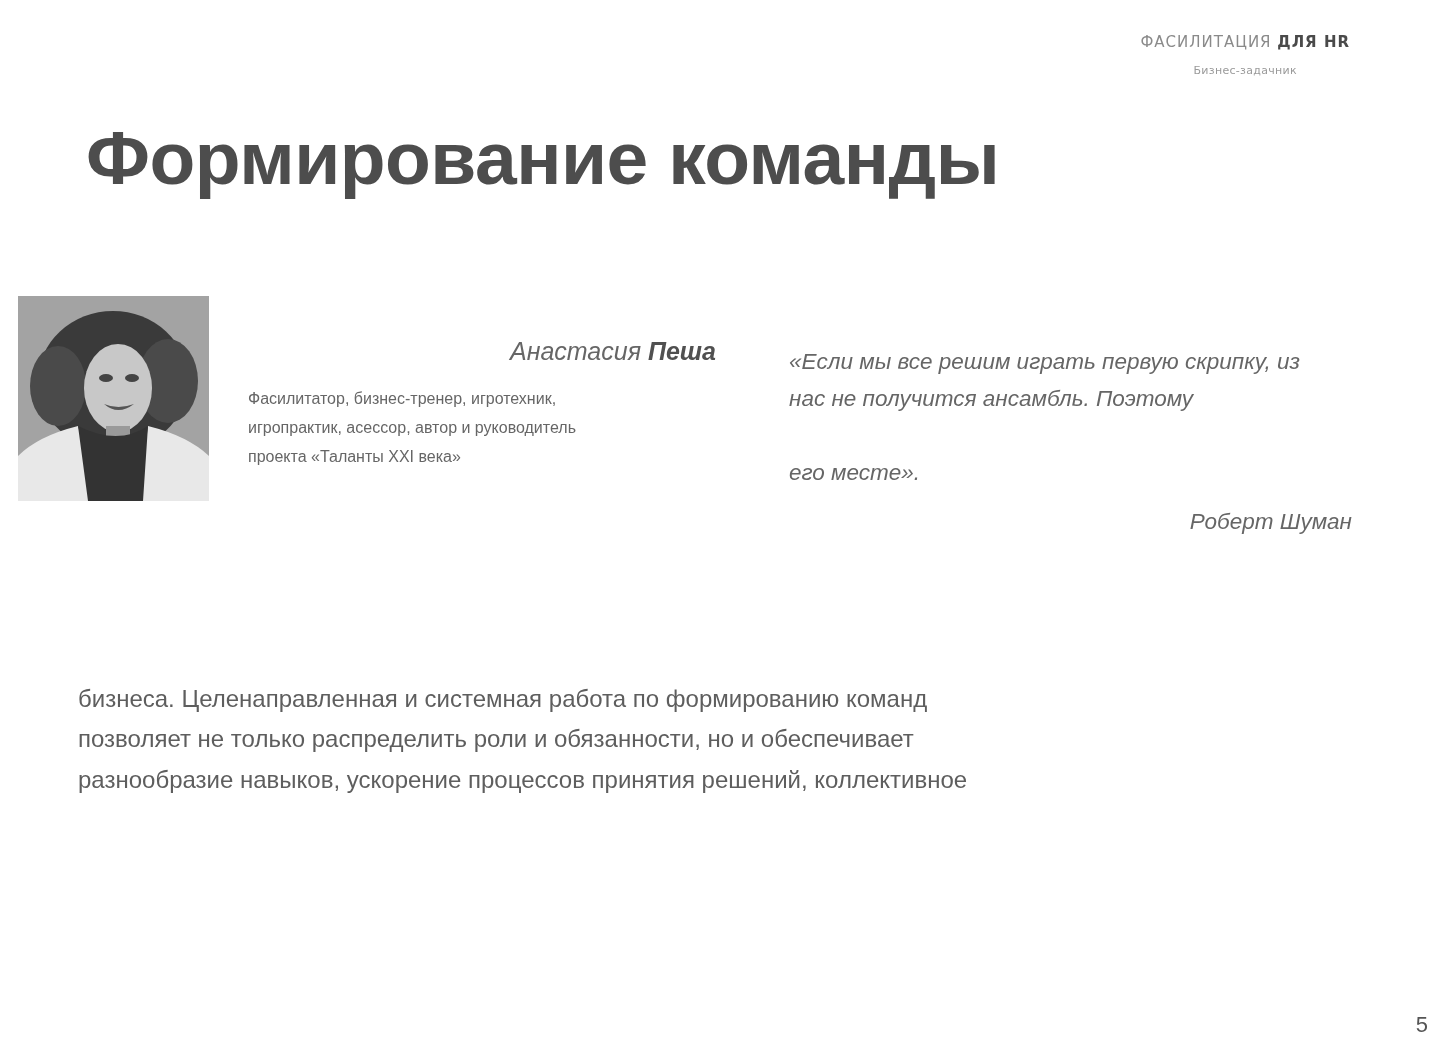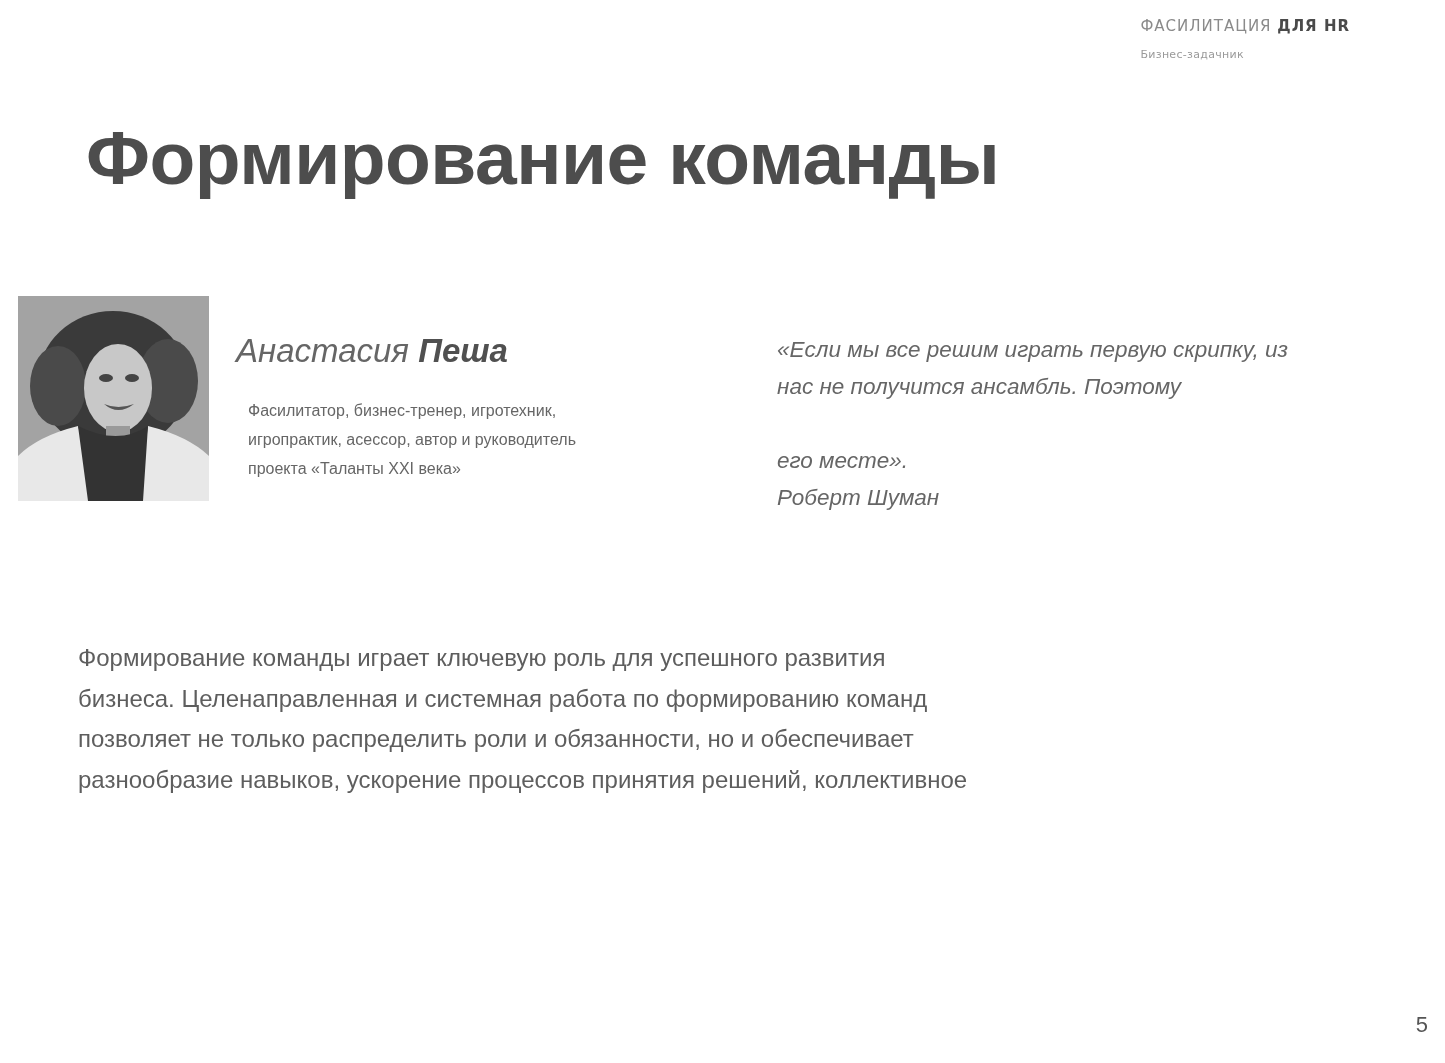--- a/index.html
+++ b/index.html
@@ -11,22 +11,22 @@
       width: 1445px;
       height: 1063px;
       position: relative;
       overflow: hidden;
       font-family: "Liberation Sans", sans-serif;
       color: #555555;
     }
     .header-brand {
       position: absolute;
       right: 95px;
-      top: 16px;
-      text-align: left;
+      top: 32px;
+      text-align: center;
       font-family: "DejaVu Sans", sans-serif;
     }
     .brand-line {
       font-size: 15px;
       letter-spacing: 1px;
       color: #8a8a8a;
       font-weight: normal;
       line-height: 20px;
     }
     .brand-line .bold {
@@ -61,25 +61,26 @@
       background: #9a9a9a;
     }
     .photo svg { display: block; }
     .author {
       position: absolute;
       left: 236px;
       top: 334px;
       width: 480px;
     }
     .author-name {
-      font-size: 33px;
+      font-size: 25px;
       font-style: italic;
       color: #666666;
-      margin: 0 0 28px 0;
+      margin: 0 0 16px 0;
       line-height: 34px;
+      text-align: right;
     }
     .author-name .surname {
       font-weight: bold;
       color: #505050;
     }
     .author-bio {
       font-size: 16px;
       line-height: 29px;
       color: #666666;
       margin: 12px;
@@ -88,27 +89,27 @@
       position: absolute;
       left: 777px;
       top: 331px;
       width: 580px;
     }
     .quote-text {
       font-size: 22.5px;
       font-style: italic;
       line-height: 37px;
       color: #666666;
-      margin: 0;
+      margin: 12px;
     }
     .quote-author {
       font-size: 22.5px;
       font-style: italic;
       color: #666666;
-      text-align: left;
+      text-align: right;
       margin-top: 0;
       line-height: 37px;
       padding-right: 5px;
     }
     .body-text {
       position: absolute;
       left: 78px;
       top: 638px;
       width: 1090px;
       font-size: 24px;
@@ -168,19 +169,19 @@
   <p class="quote-text">
     <span>«Если мы все решим играть первую скрипку, из</span><br>
     <span>нас не получится ансамбль. Поэтому</span><br>
     <br>
     <span>его месте».</span>
   </p>
   <div class="quote-author">Роберт Шуман</div>
 </div>
 
 <p class="body-text">
-  <span>Формирование команды играет ключевую роль для успешного развития</span><br>
+  <br>
   <span>бизнеса. Целенаправленная и системная работа по формированию команд</span><br>
   <span>позволяет не только распределить роли и обязанности, но и обеспечивает</span><br>
   <span>разнообразие навыков, ускорение процессов принятия решений, коллективное</span><br>
 </p>
 
 <div class="page-number">5</div>
 
 </body></html>

